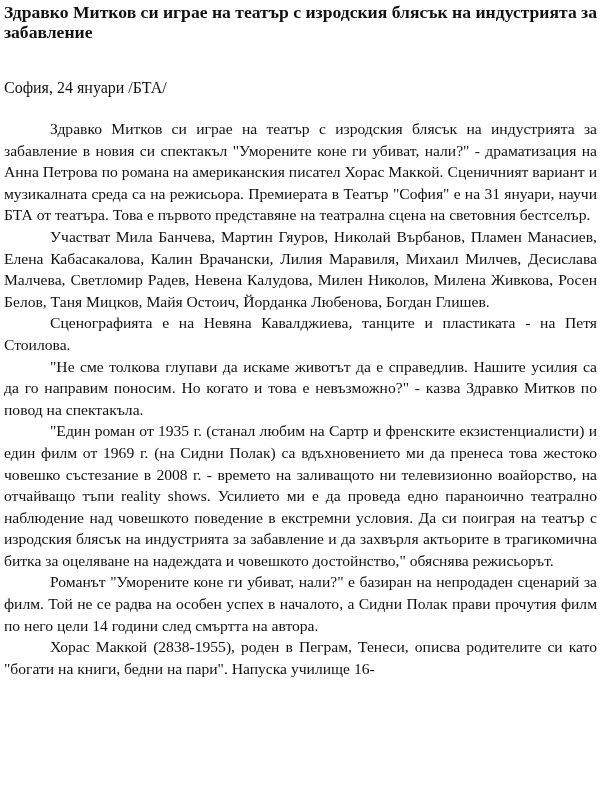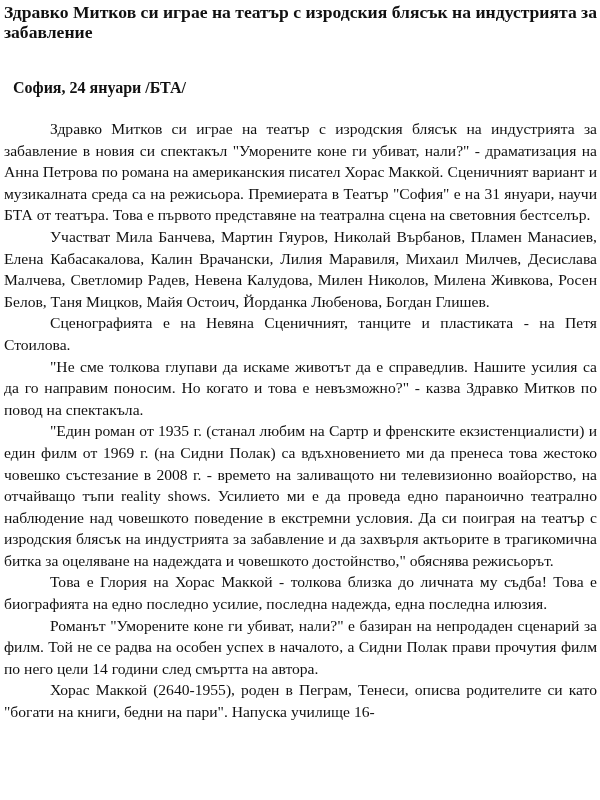--- a/index.html
+++ b/index.html
@@ -7,38 +7,37 @@
     width: 600px; height: 800px; overflow: hidden;
     font-family: "Liberation Serif", "DejaVu Serif", serif;
     color: #111;
   }
   .page { position: relative; padding: 0 3px 0 4px; }
   .title {
     font-weight: bold; font-size: 17.6px; line-height: 20px;
     margin: 2px 0 0 0; text-align: justify; text-align-last: left;
   }
   .dateline {
-    font-weight: bold; font-size: 16px; line-height: 20px;
-    margin: 36px 0 0 9px;
+    font-weight: normal; font-size: 16px; line-height: 20px;
+    margin: 36px 0 0 0;
   }
   .body { margin-top: 20px; }
   .para {
     font-size: 15.6px; line-height: 21.6px; margin: 0;
     text-indent: 46px; text-align: justify;
   }
 </style>
 </head>
 <body>
 
 <div class="page">
   <h1 class="title">Здравко Митков си играе на театър с изродския блясък на индустрията за забавление</h1>
   <div class="dateline">София, 24 януари /БТА/</div>
   <div class="body">
     <p class="para">Здравко Митков си играе на театър с изродския блясък на индустрията за забавление в новия си спектакъл "Уморените коне ги убиват, нали?" - драматизация на Анна Петрова по романа на американския писател Хорас Маккой. Сценичният вариант и музикалната среда са на режисьора. Премиерата в Театър "София" е на 31 януари, научи БТА от театъра. Това е първото представяне на театрална сцена на световния бестселър.</p>
     <p class="para">Участват Мила Банчева, Мартин Гяуров, Николай Върбанов, Пламен Манасиев, Елена Кабасакалова, Калин Врачански, Лилия Маравиля, Михаил Милчев, Десислава Малчева, Светломир Радев, Невена Калудова, Милен Николов, Милена Живкова, Росен Белов, Таня Мицков, Майя Остоич, Йорданка Любенова, Богдан Глишев.</p>
-    <p class="para">Сценографията е на Невяна Сценичният, танците и пластиката - на Петя Стоилова.</p>
+    <p class="para">Сценографията е на Невяна Кавалджиева, танците и пластиката - на Петя Стоилова.</p>
     <p class="para">"Не сме толкова глупави да искаме животът да е справедлив. Нашите усилия са да го направим поносим. Но когато и това е невъзможно?" - казва Здравко Митков по повод на спектакъла.</p>
     <p class="para">"Един роман от 1935 г. (станал любим на Сартр и френските екзистенциалисти) и един филм от 1969 г. (на Сидни Полак) са вдъхновението ми да пренеса това жестоко човешко състезание в 2008 г. - времето на заливащото ни телевизионно воайорство, на отчайващо тъпи reality shows. Усилието ми е да проведа едно параноично театрално наблюдение над човешкото поведение в екстремни условия. Да си поиграя на театър с изродския блясък на индустрията за забавление и да захвърля актьорите в трагикомична битка за оцеляване на надеждата и човешкото достойнство," обяснява режисьорът.</p>
-    <p class="para">Това е Глория на Хорас Маккой - толкова близка до личната му съдба! Това е биографията на едно последно усилие, последна надежда, една последна илюзия.</p>
     <p class="para">Романът "Уморените коне ги убиват, нали?" е базиран на непродаден сценарий за филм. Той не се радва на особен успех в началото, а Сидни Полак прави прочутия филм по него цели 14 години след смъртта на автора.</p>
-    <p class="para">Хорас Маккой (2640-1955), роден в Пеграм, Тенеси, описва родителите си като "богати на книги, бедни на пари". Напуска училище 16-</p>
+    <p class="para">Хорас Маккой (2838-1955), роден в Пеграм, Тенеси, описва родителите си като "богати на книги, бедни на пари". Напуска училище 16-</p>
   </div>
 </div>
 
 </body></html>

